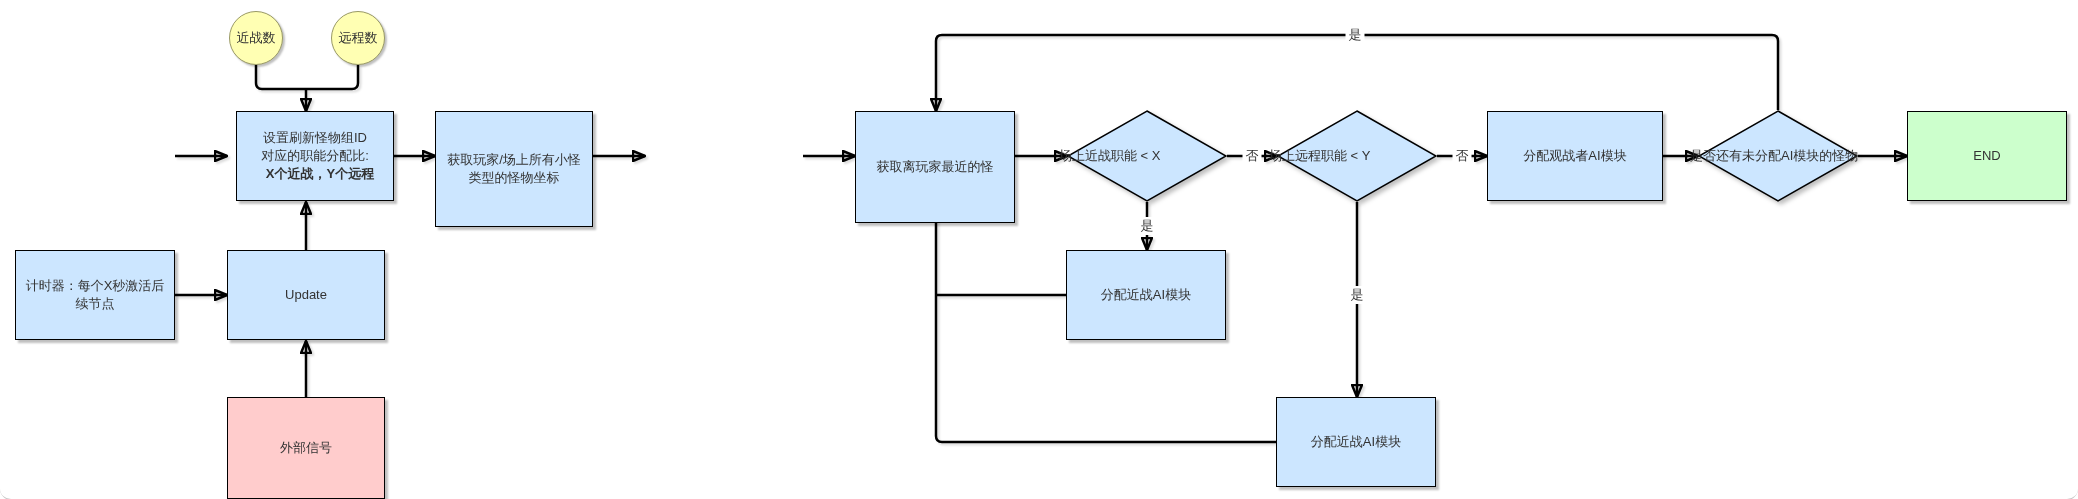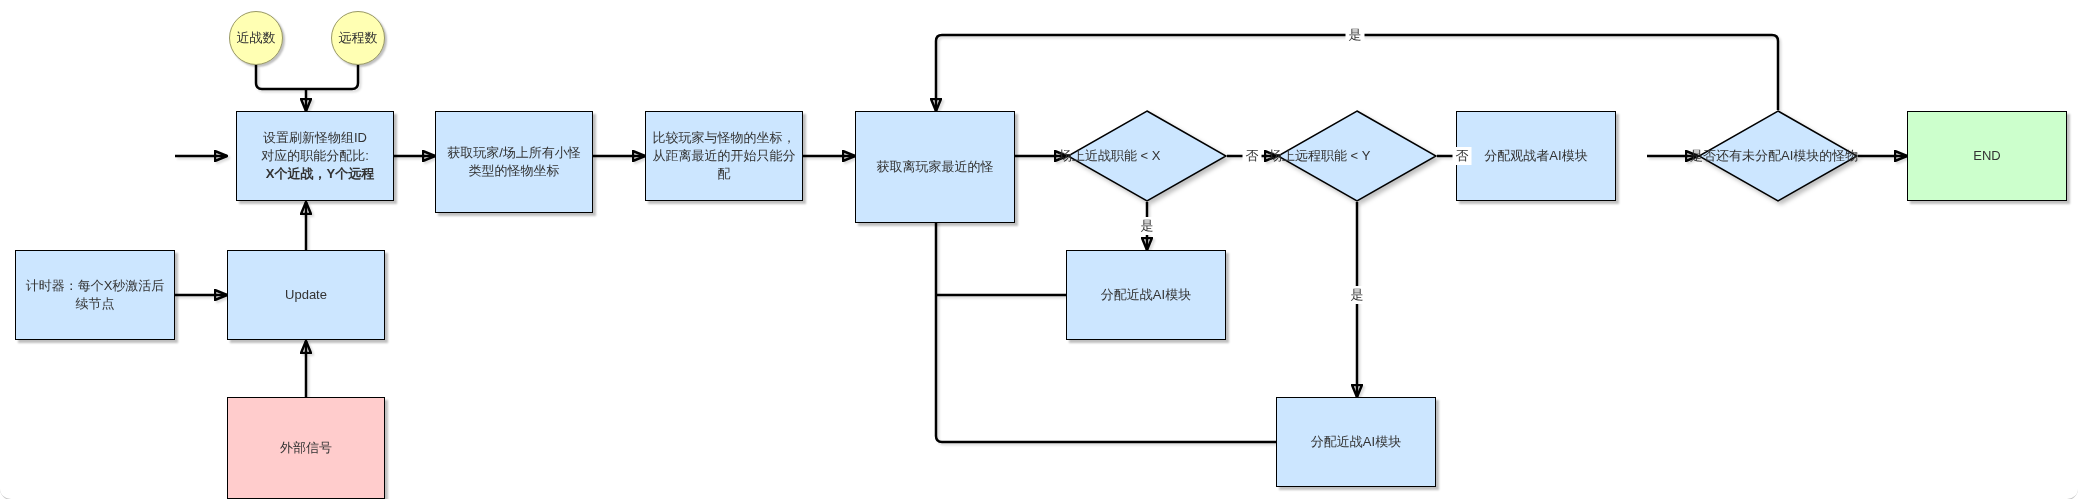--- a/index.html
+++ b/index.html
@@ -77,39 +77,38 @@
 
 
   <div class="node blue multiline" style="left:236px;top:111px;width:158px;height:90px">
     <div>
       <span>设置刷新怪物组ID</span>
       <span>对应的职能分配比:</span>
       <span class="bold">X个近战，Y个远程</span>
     </div>
   </div>
 
-  <div class="node blue" style="left:435px;top:111px;width:158px;height:102px">获取玩家/场上所有小怪类型的怪物坐标</div>
-  <div class="node blue" style="left:645px;top:111px;width:158px;height:90px">比较玩家与怪物的坐标，从距离最近的开始只能分配</div>
+  <div class="node blue" style="left:435px;top:111px;width:158px;height:116px">获取玩家/场上所有小怪类型的怪物坐标</div>
   <div class="node blue" style="left:855px;top:111px;width:160px;height:112px">获取离玩家最近的怪</div>
 
   <div class="diamond" style="left:1067px;top:110px">
     <svg width="160" height="92" viewBox="0 0 160 92">
         <polygon points="80,1 159,46 80,91 1,46"></polygon>
       </svg>
     <div class="dlabel">场上近战职能 &lt; X</div>
   </div>
 
   <div class="diamond" style="left:1277px;top:110px">
     <svg width="160" height="92" viewBox="0 0 160 92">
         <polygon points="80,1 159,46 80,91 1,46"></polygon>
       </svg>
     <div class="dlabel">场上远程职能 &lt; Y</div>
   </div>
 
-  <div class="node blue" style="left:1456px;top:111px;width:160px;height:90px">分配观战者AI模块</div>
+  <div class="node blue" style="left:1487px;top:111px;width:176px;height:90px">分配观战者AI模块</div>
 
   <div class="diamond" style="left:1698px;top:110px">
     <svg width="160" height="92" viewBox="0 0 160 92">
         <polygon points="80,1 159,46 80,91 1,46"></polygon>
       </svg>
     <div class="dlabel">是否还有未分配AI模块的怪物</div>
   </div>
 
   <div class="node green" style="left:1907px;top:111px;width:160px;height:90px">END</div>
 

